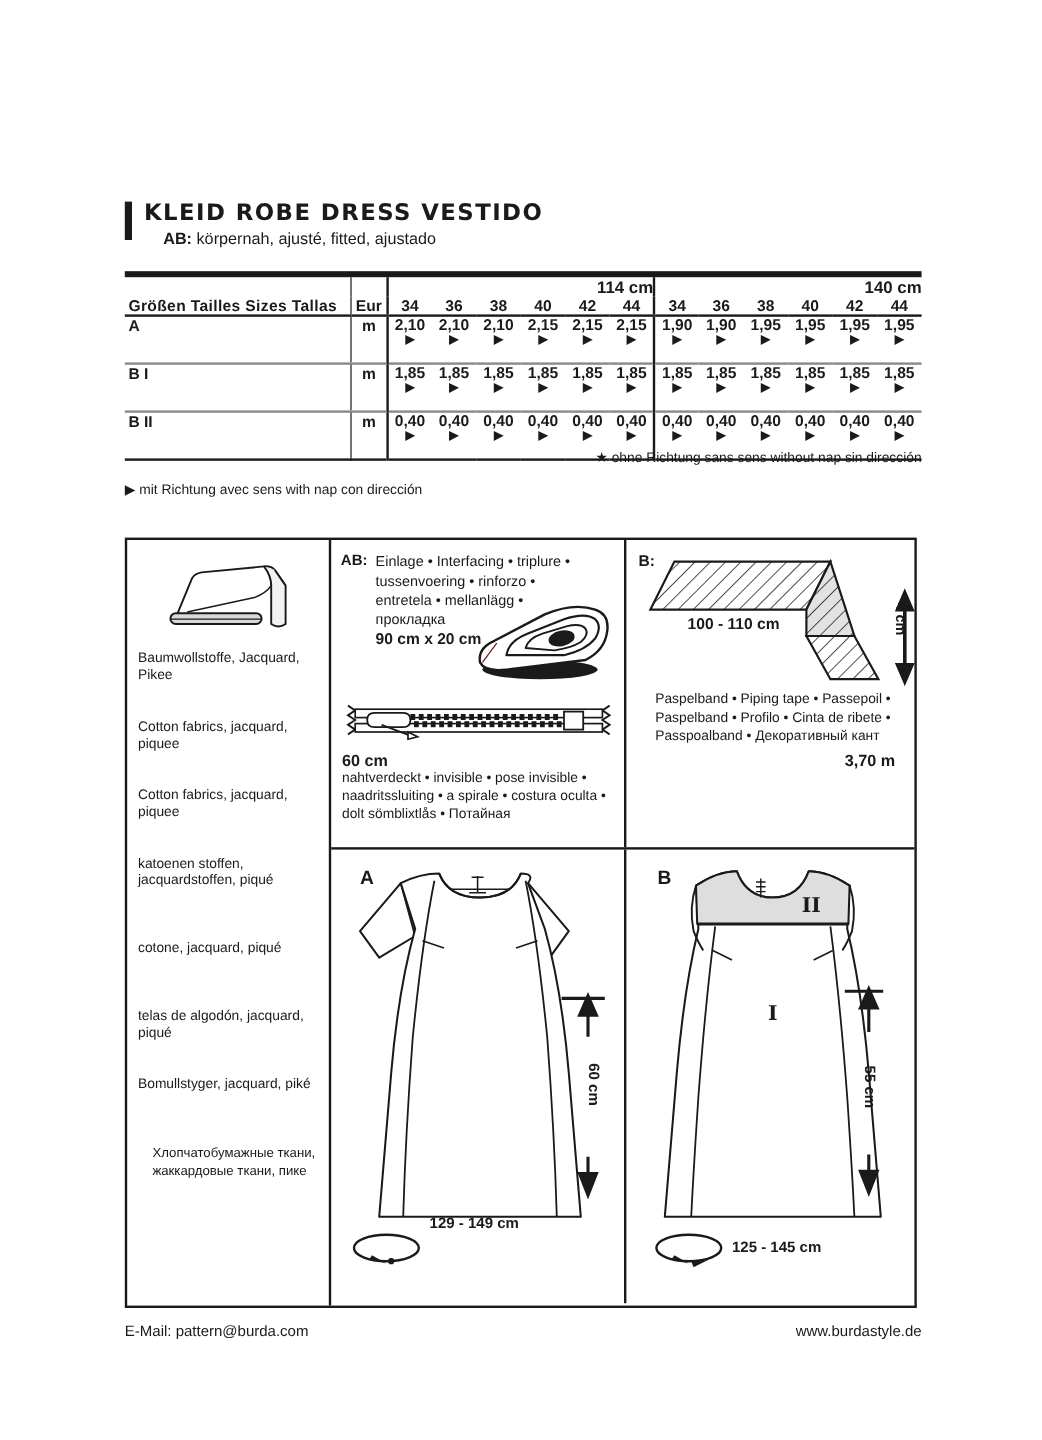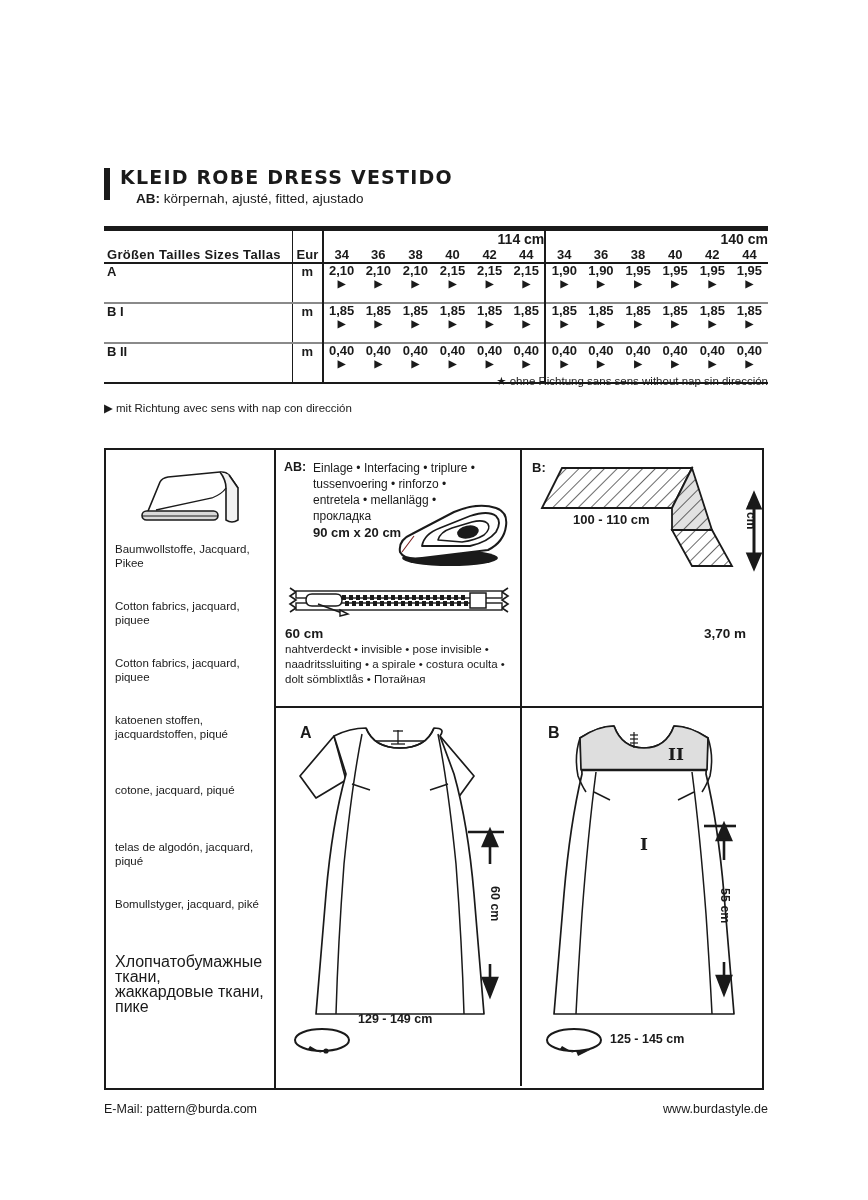--- a/index.html
+++ b/index.html
@@ -90,21 +90,21 @@
     border-right:2px solid #1a1a1a;box-sizing:border-box;
   }
   .col-right{position:absolute;left:170px;top:0;right:0;height:638px;}
 
   .fabric-img{position:absolute;left:10px;top:8px;width:148px;height:78px;}
   .fabric-list{position:absolute;left:9px;top:92px;width:158px;}
   .fabric-item{
     font-size:11.5px;line-height:14px;height:57px;
   }
   .fabric-item.tall{height:70px;}
-  .fabric-item.ru{font-size:16px;line-height:15px;}
+  .fabric-item.ru{font-size:11px;line-height:15px;margin-left:12px;}
 
   
   .notions{
     position:absolute;left:0;top:0;right:0;height:258px;
     border-bottom:2px solid #1a1a1a;box-sizing:border-box;
   }
   .notions-left{
     position:absolute;left:0;top:0;width:246px;height:256px;
     border-right:2px solid #1a1a1a;box-sizing:border-box;
   }
@@ -511,20 +511,23 @@
               <path d="M132 74 L172 74 L192 110 L152 110 Z" fill="url(#hatch)" stroke="#1a1a1a" stroke-width="1.8"></path>
               <g stroke="#1a1a1a" stroke-width="3" fill="#1a1a1a">
                 <line x1="214" y1="46" x2="214" y2="104"></line>
                 <path d="M214 38 L208 52 L220 52 Z"></path>
                 <path d="M214 112 L208 98 L220 98 Z"></path>
               </g>
             </svg>
           </div>
           <div class="piping-len">100 - 110 cm</div>
           <div class="piping-h">4 cm</div>
+          <div class="piping-text" style="white-space:pre-line">Paspelband • Piping tape • Passepoil •
+Paspelband • Profilo • Cinta de ribete •
+Passpoalband • Декоративный кант</div>
           <div class="piping-amt">3,70 m</div>
         </div>
       </div>
 
       <div class="garments">
 
         <div class="g-left">
           <span class="view-tag" style="left:24px;top:16px;">A</span>
           <svg width="244" height="330" viewBox="0 0 244 330" style="position:absolute;left:2px;top:6px;">
             <g fill="#ffffff" stroke="#1a1a1a" stroke-width="1.7" stroke-linejoin="round">

